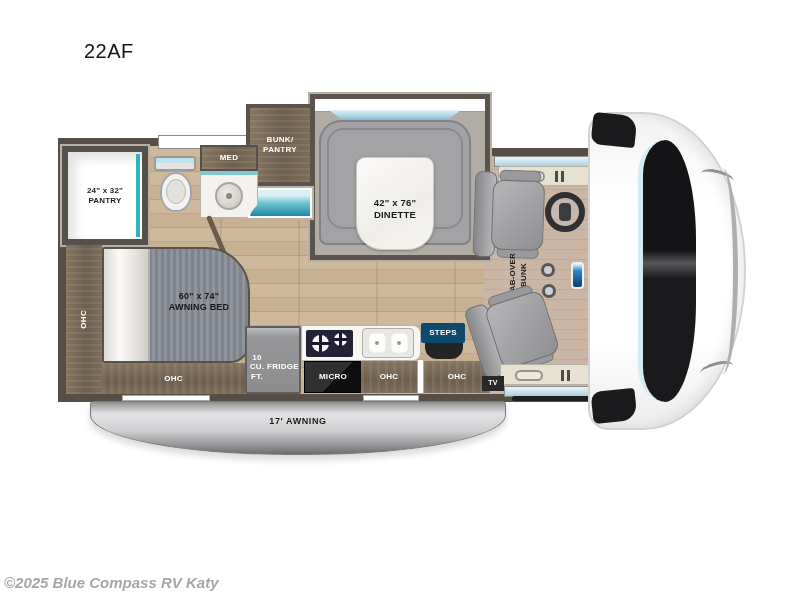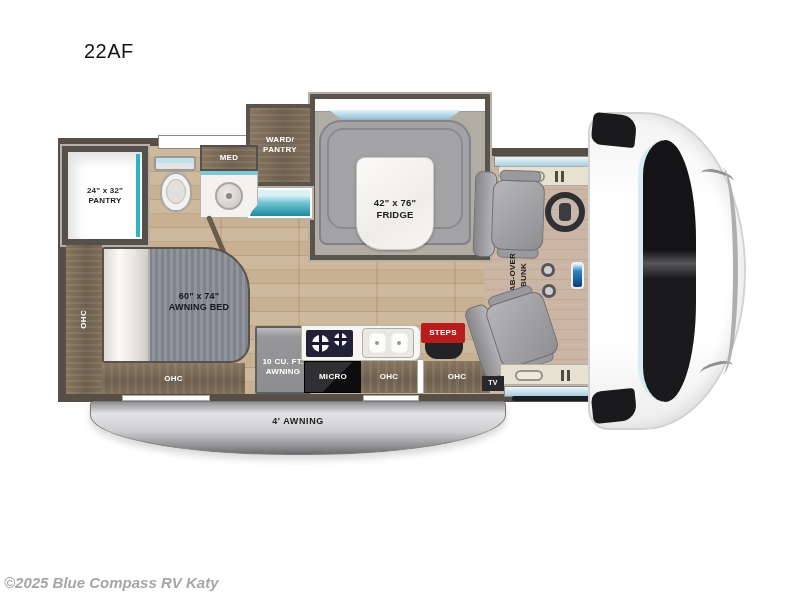--- a/index.html
+++ b/index.html
@@ -79,40 +79,40 @@
   .ohc-left{left:66px;top:245px;width:36px;height:149px;display:flex;align-items:center;justify-content:center;}
   .ohc-bottom{left:102px;top:363px;width:143px;height:31px;display:flex;align-items:center;justify-content:center;}
   .bed{left:102px;top:247px;width:148px;height:116px;border:2px solid #5a524a;
       border-radius:2px 44px 20px 2px;box-sizing:border-box;overflow:hidden;
       background:repeating-linear-gradient(90deg,#90949c 0 3px,#7f838b 3px 6px);}
   .pillow{position:absolute;left:0;top:0;width:44px;height:100%;
       background:linear-gradient(90deg,#dcdad5,#fbfaf8 35%,#e6e4df 70%,#cfccc6);border-right:2px solid #b4b0a9;}
   .bed-label{position:absolute;left:48px;right:2px;top:42px;}
 
   
-  .fridge{left:255px;top:326px;width:56px;height:68px;border:2px solid #5f5f61;border-radius:2px;box-sizing:border-box;
+  .fridge{left:245px;top:326px;width:56px;height:68px;border:2px solid #5f5f61;border-radius:2px;box-sizing:border-box;
       background:linear-gradient(180deg,#bcbcbe,#979799 14%,#8d8d8f);
-      display:flex;flex-direction:column;align-items:center;justify-content:center;padding-top:14px;}
+      display:flex;flex-direction:row;align-items:center;justify-content:center;padding-top:14px;}
   .counter{left:301px;top:325px;width:120px;height:36px;background:#f7f6f3;border:1px solid #b9b6b0;
       border-radius:2px 8px 8px 2px;box-sizing:border-box;}
   .cooktop{left:306px;top:330px;width:47px;height:27px;background:#232136;border-radius:2px;}
   .burner{position:absolute;border-radius:50%;background:#f4f4f4;}
   .burner::before{content:"";position:absolute;left:-1px;right:-1px;top:50%;height:3px;margin-top:-1.5px;background:#1a1830;}
   .burner::after{content:"";position:absolute;top:-1px;bottom:-1px;left:50%;width:3px;margin-left:-1.5px;background:#1a1830;}
   .sink{left:362px;top:328px;width:52px;height:30px;background:#eae8e3;border:1px solid #b0ada7;
       border-radius:4px;box-sizing:border-box;display:flex;gap:3px;align-items:center;justify-content:center;}
   .basin{width:19px;height:22px;background:#fdfdfb;border-radius:5px;box-shadow:inset 0 0 3px rgba(0,0,0,.25);position:relative;}
   .basin::after{content:"";position:absolute;left:50%;top:50%;width:4px;height:4px;margin:-2px;border-radius:50%;background:#9a978f;}
   .micro{left:304px;top:361px;width:58px;height:32px;border:1px solid #000;box-sizing:border-box;
       background:linear-gradient(135deg,#303032 55%,#0d0d0f 55%);
       display:flex;align-items:center;justify-content:center;}
   .ohc-k1{left:361px;top:361px;width:56px;height:32px;display:flex;align-items:center;justify-content:center;}
   .ohc-k2{left:424px;top:361px;width:66px;height:32px;display:flex;align-items:center;justify-content:center;}
   .jamb{left:417px;top:359px;width:7px;height:35px;background:#fff;border:1px solid #b0aca4;box-sizing:border-box;}
-  .steps-box{left:421px;top:323px;width:44px;height:20px;background:#b91c1c;border-radius:2px;
+  .steps-box{left:421px;top:323px;width:44px;height:20px;background:#0c4a6e;border-radius:2px;
       display:flex;align-items:center;justify-content:center;}
   .steps-below{left:425px;top:343px;width:38px;height:16px;background:#242426;border-radius:0 0 12px 12px;}
 
   
   .dash{background:#e7e1d2;border:1px solid #b4b0a6;border-radius:2px;box-sizing:border-box;}
   .dash .handle{position:absolute;width:30px;height:11px;border:2px solid #97938b;border-radius:7px;background:#efe9dc;box-sizing:border-box;}
   .vent{position:absolute;width:3px;height:11px;background:#4e4a44;}
   .steer{left:545px;top:192px;width:40px;height:40px;border:6px solid #303032;border-radius:50%;
       background:rgba(190,190,192,.35);box-sizing:border-box;}
   .steer::after{content:"";position:absolute;left:50%;top:50%;width:12px;height:18px;margin:-9px 0 0 -6px;
@@ -165,26 +165,26 @@
   <div class="abs window" style="left:158px;top:135px;width:88px;height:12px;background:#fff;"></div>
   <div class="abs" style="left:122px;top:395px;width:88px;height:6px;background:#fff;border:1px solid #aaa;box-sizing:border-box;"></div>
   <div class="abs" style="left:363px;top:395px;width:56px;height:6px;background:#fff;border:1px solid #aaa;box-sizing:border-box;"></div>
 
   <div class="abs slide">
     <div class="slide-band"></div>
     <div class="slide-window"></div>
     <div class="bench"></div>
     <div class="din-table">
       <span class="lbl fs95">42" x 76"</span>
-      <span class="lbl fs95">FRIDGE</span>
+      <span class="lbl fs95">DINETTE</span>
     </div>
   </div>
 
   <div class="abs pantry woodcab">
-    <span class="lbl-w fs8">WARD/</span>
+    <span class="lbl-w fs8">BUNK/</span>
     <span class="lbl-w fs8">PANTRY</span>
   </div>
   <div class="abs pantry-counter">
     <div class="teal"></div>
   </div>
 
   <div class="abs shower">
     <span class="lbl fs8">24" x 32"</span>
     <span class="lbl fs8">PANTRY</span>
   </div>
@@ -207,21 +207,21 @@
   <div class="abs bed">
     <div class="pillow"></div>
     <div class="bed-label">
       <div class="lbl fs9" style="color:#16161a;">60" x 74"</div>
       <div class="lbl fs9" style="color:#16161a;">AWNING BED</div>
     </div>
   </div>
 
   <div class="abs fridge">
     <span class="lbl-w fs8">10 CU. FT.</span>
-    <span class="lbl-w fs8">AWNING</span>
+    <span class="lbl-w fs8">FRIDGE</span>
   </div>
   <div class="abs counter"></div>
   <div class="abs cooktop">
     <div class="burner" style="left:6px;top:5px;width:17px;height:17px;"></div>
     <div class="burner" style="left:28px;top:3px;width:13px;height:13px;"></div>
   </div>
   <div class="abs sink">
     <div class="basin"></div>
     <div class="basin"></div>
   </div>
@@ -279,17 +279,17 @@
 
   <div class="abs van-body"></div>
   <div class="abs mirror" style="left:592px;top:114px;width:44px;height:32px;border-radius:6px 16px 4px 10px;transform:rotate(6deg);"></div>
   <div class="abs mirror" style="left:592px;top:390px;width:44px;height:32px;border-radius:10px 4px 16px 6px;transform:rotate(-6deg);"></div>
   <div class="abs windshield"></div>
   <div class="abs hood-line" style="left:700px;top:170px;width:34px;height:12px;transform:rotate(14deg);"></div>
   <div class="abs hood-line" style="left:700px;top:362px;width:34px;height:12px;transform:rotate(-14deg);"></div>
   <div class="abs bumper"></div>
 
   <div class="abs awning">
-    <span class="awning-lbl lbl fs9" style="letter-spacing:.6px;">4' AWNING</span>
+    <span class="awning-lbl lbl fs9" style="letter-spacing:.6px;">17' AWNING</span>
   </div>
 
   <div class="abs copyright">©2025 Blue Compass RV Katy</div>
 </div>
 
 </body></html>

